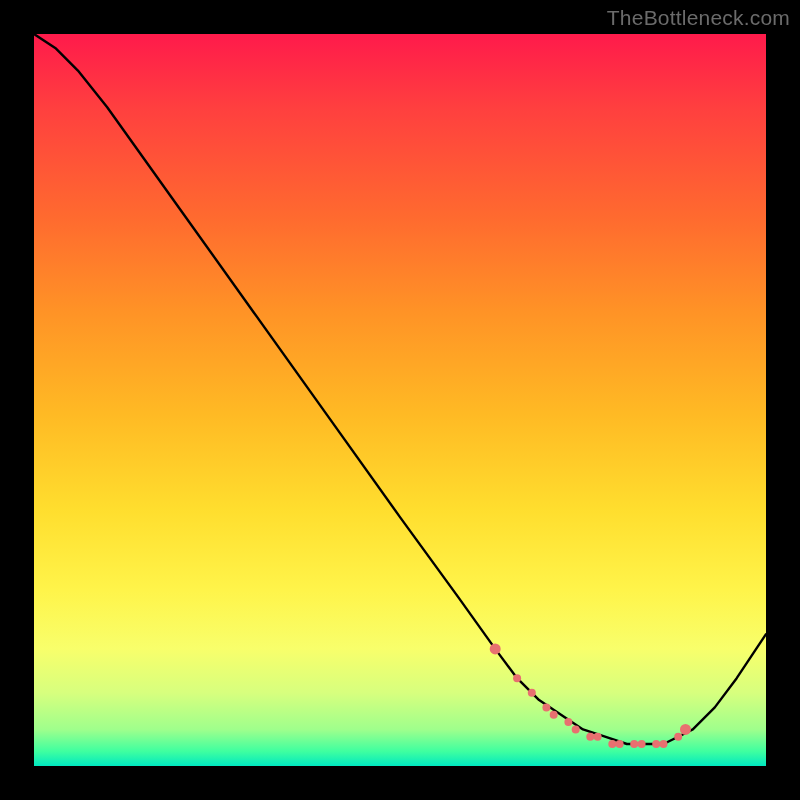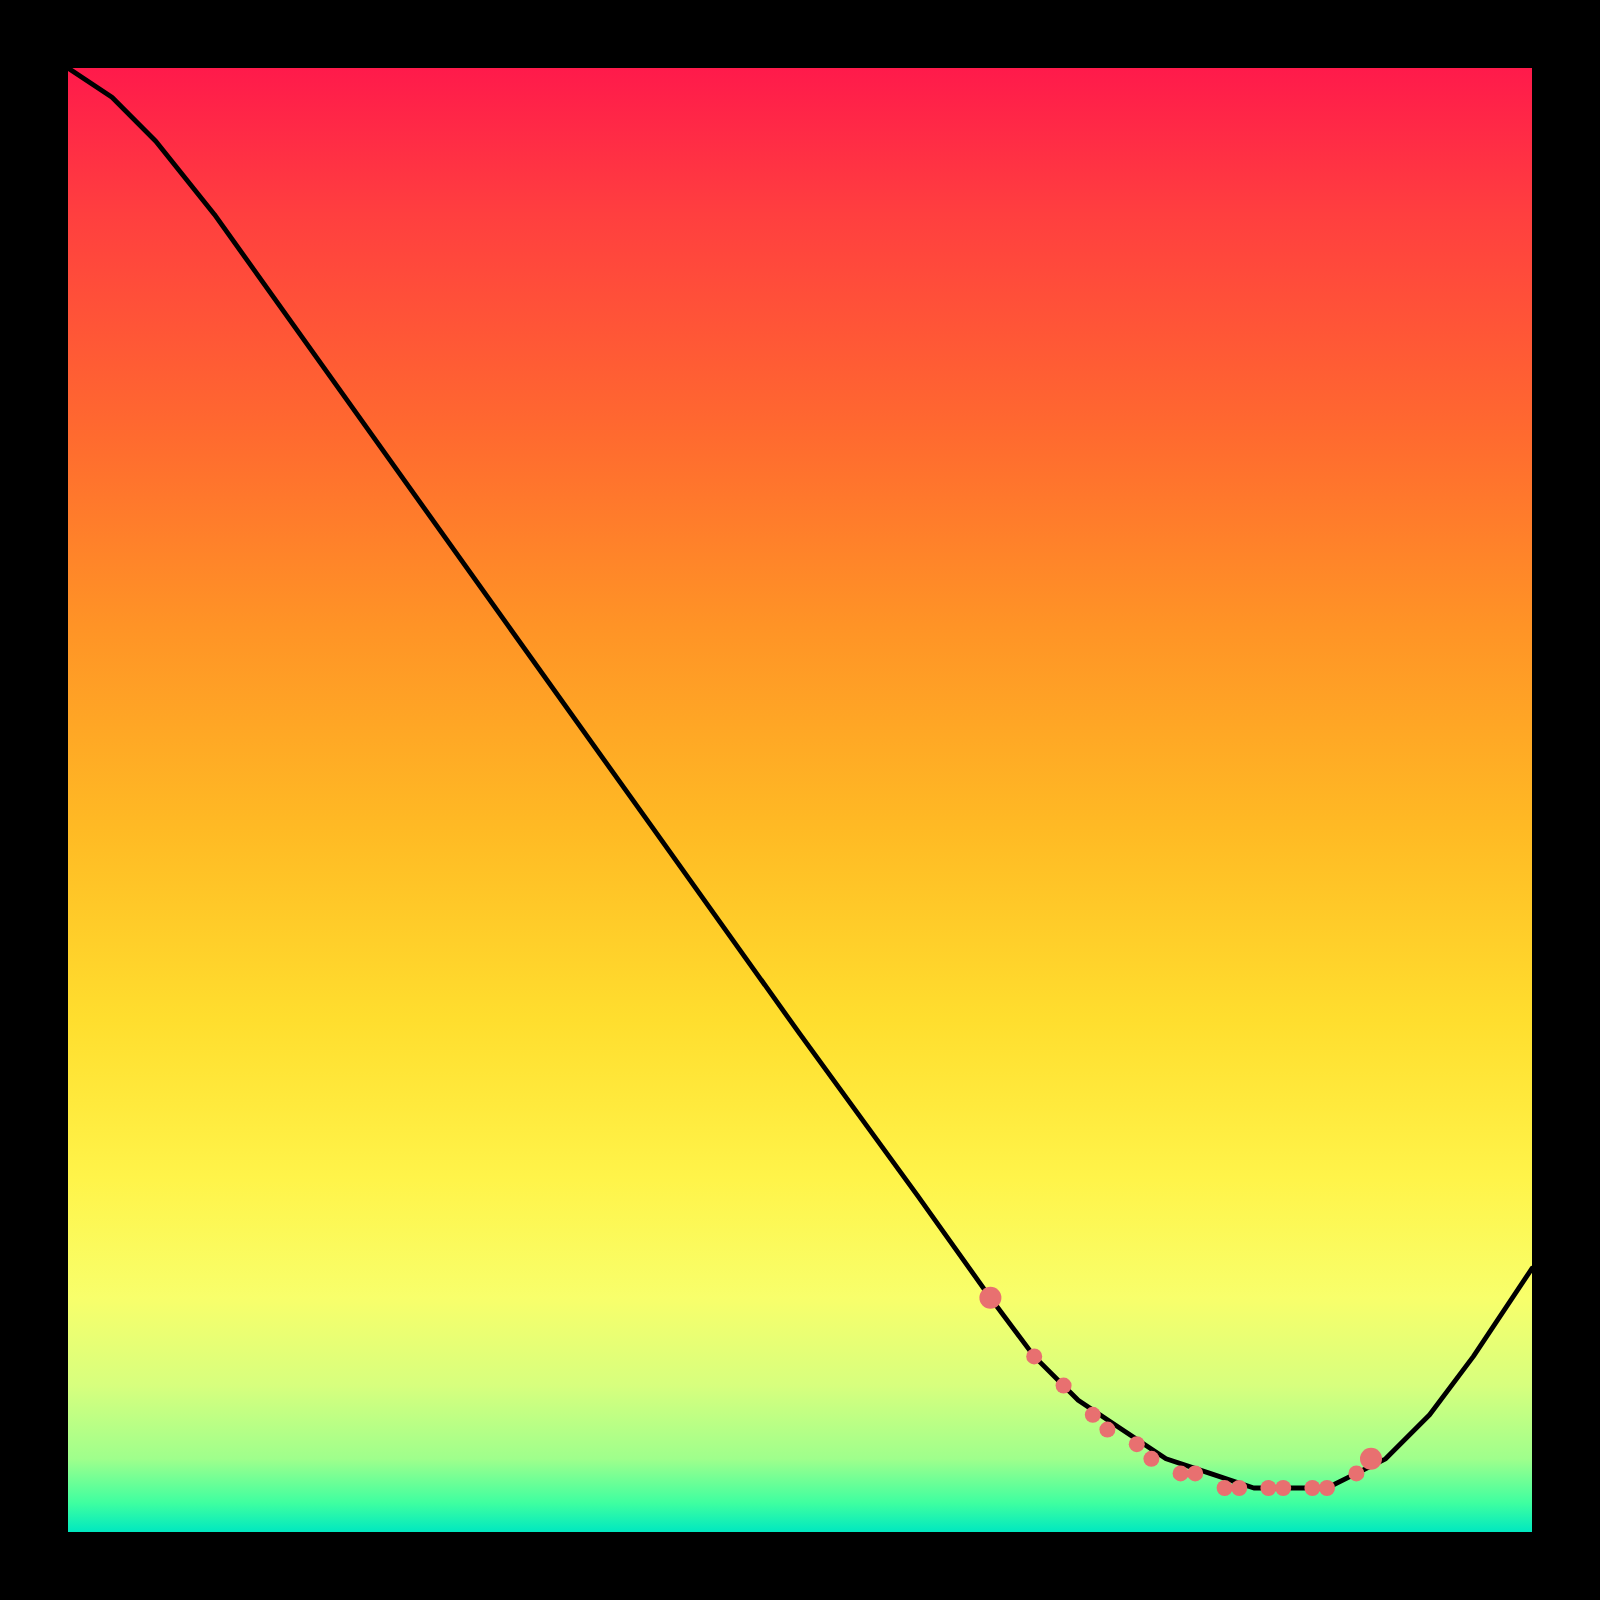--- a/index.html
+++ b/index.html
@@ -77,13 +77,14 @@
           <circle cx="585.6" cy="710.0" r="4" fill="#e87070"></circle>
           <circle cx="600.2" cy="710.0" r="4" fill="#e87070"></circle>
           <circle cx="607.6" cy="710.0" r="4" fill="#e87070"></circle>
           <circle cx="622.2" cy="710.0" r="4" fill="#e87070"></circle>
           <circle cx="629.5" cy="710.0" r="4" fill="#e87070"></circle>
           <circle cx="644.2" cy="702.7" r="4" fill="#e87070"></circle>
           <circle cx="651.5" cy="695.4" r="5.5" fill="#e87070"></circle>
         </g>
     </svg>
   </div>
+  <div class="watermark">TheBottleneck.com</div>
 </div>
 
 </body></html>

